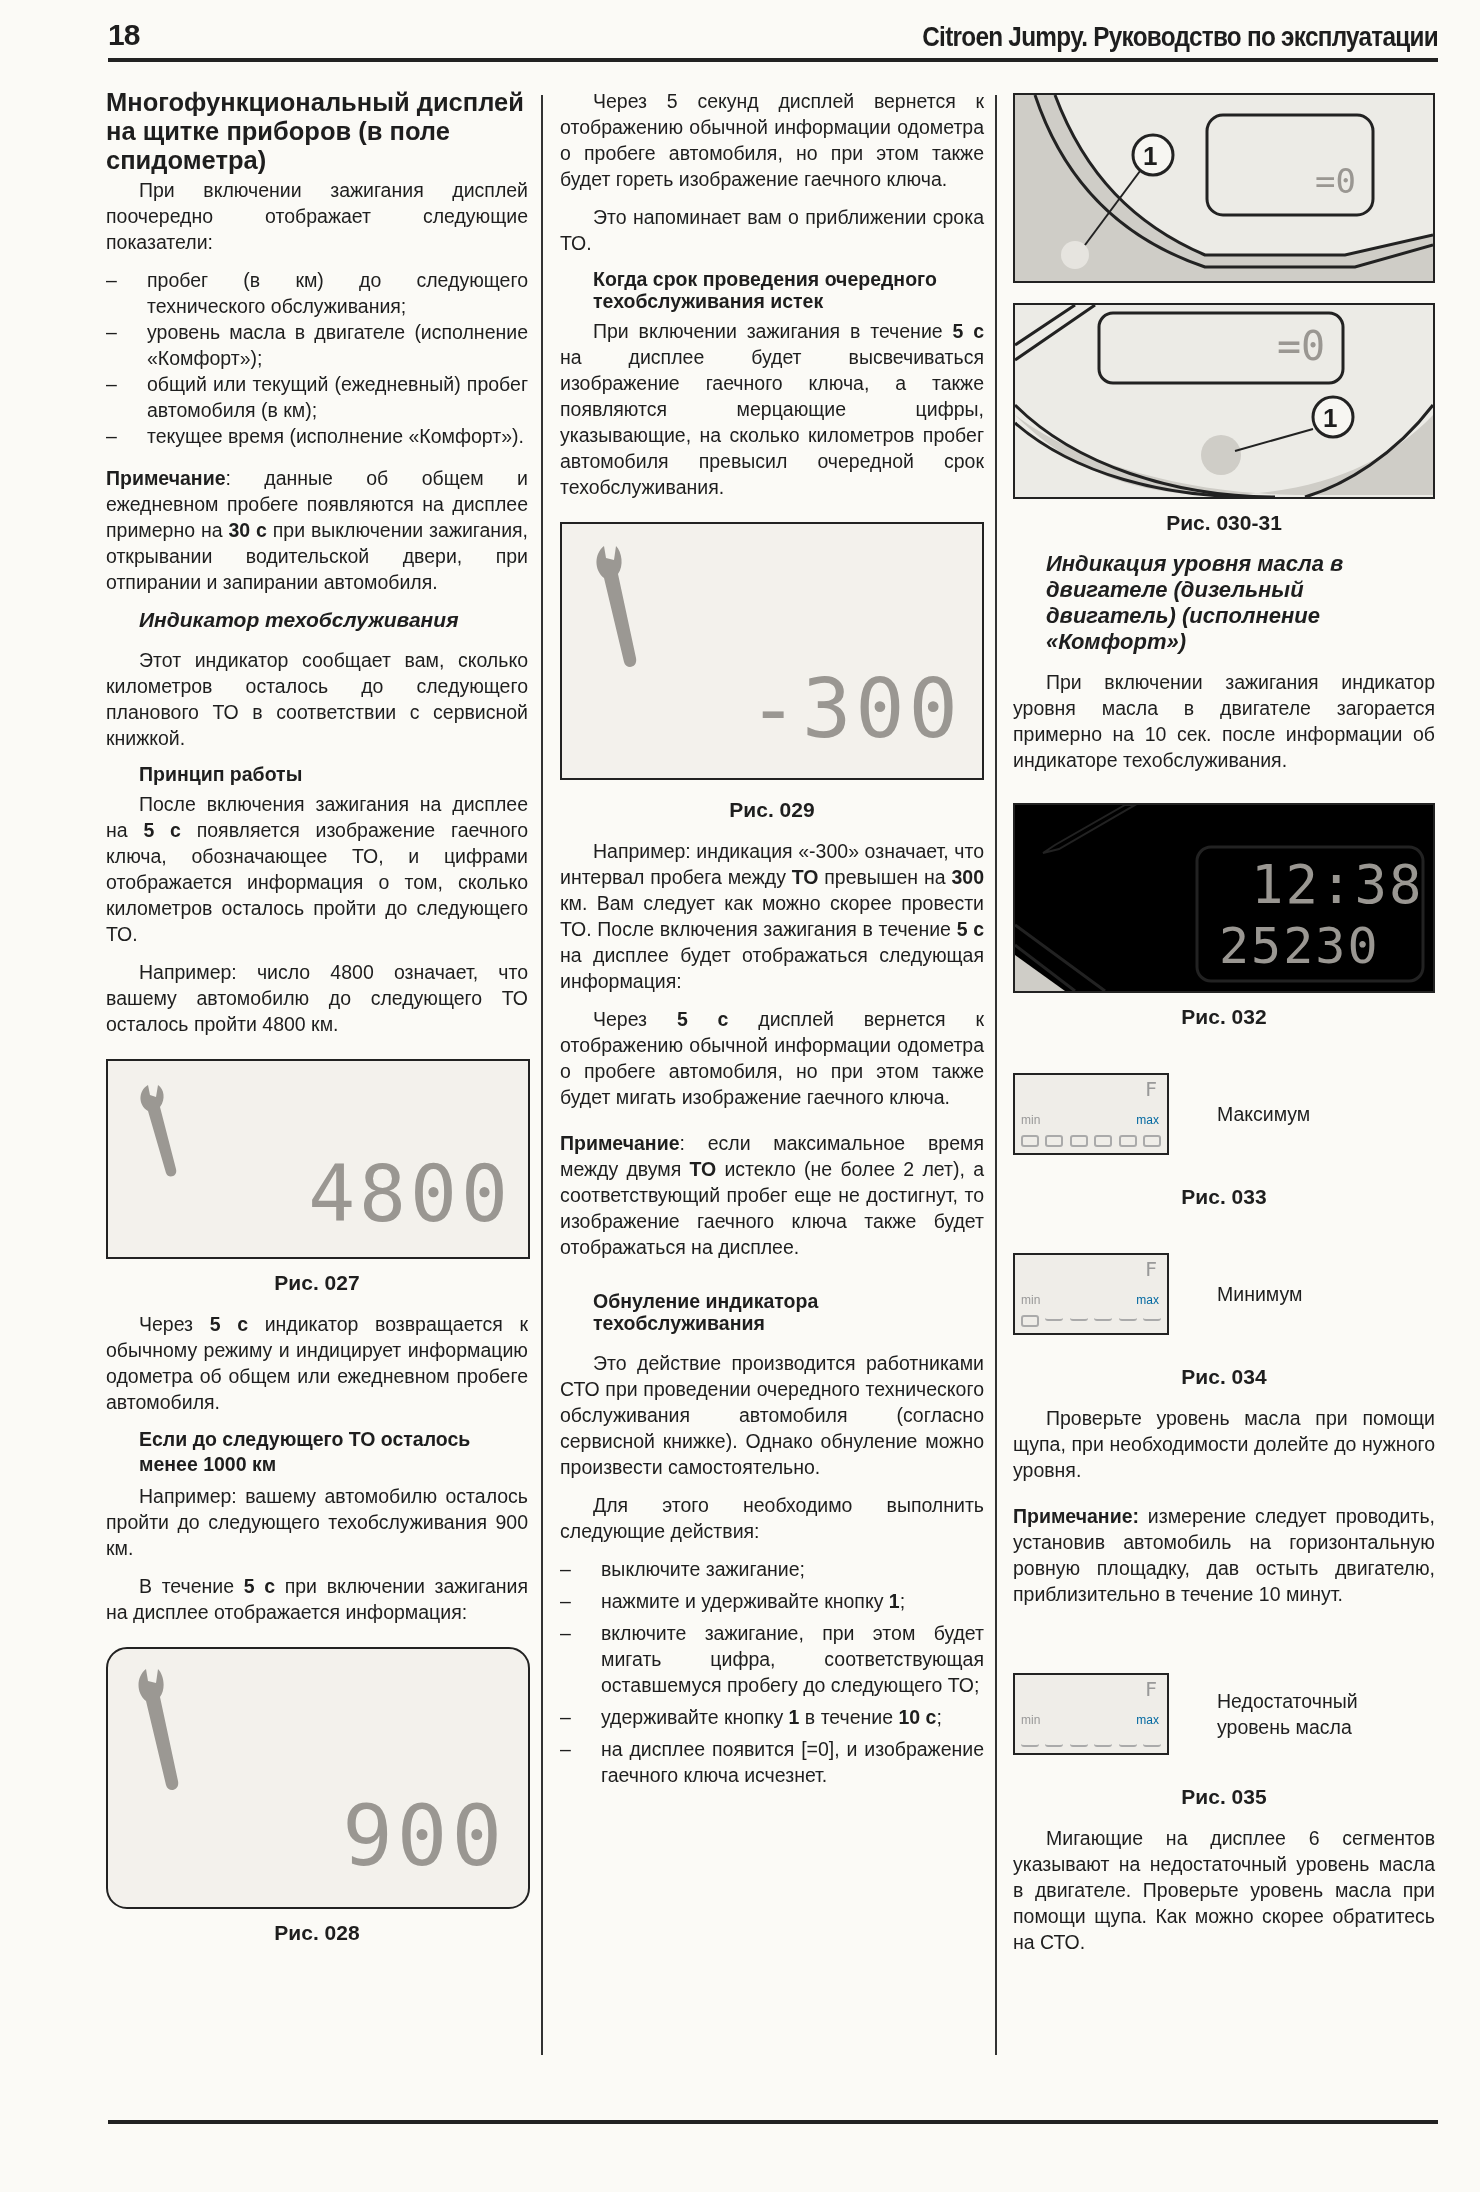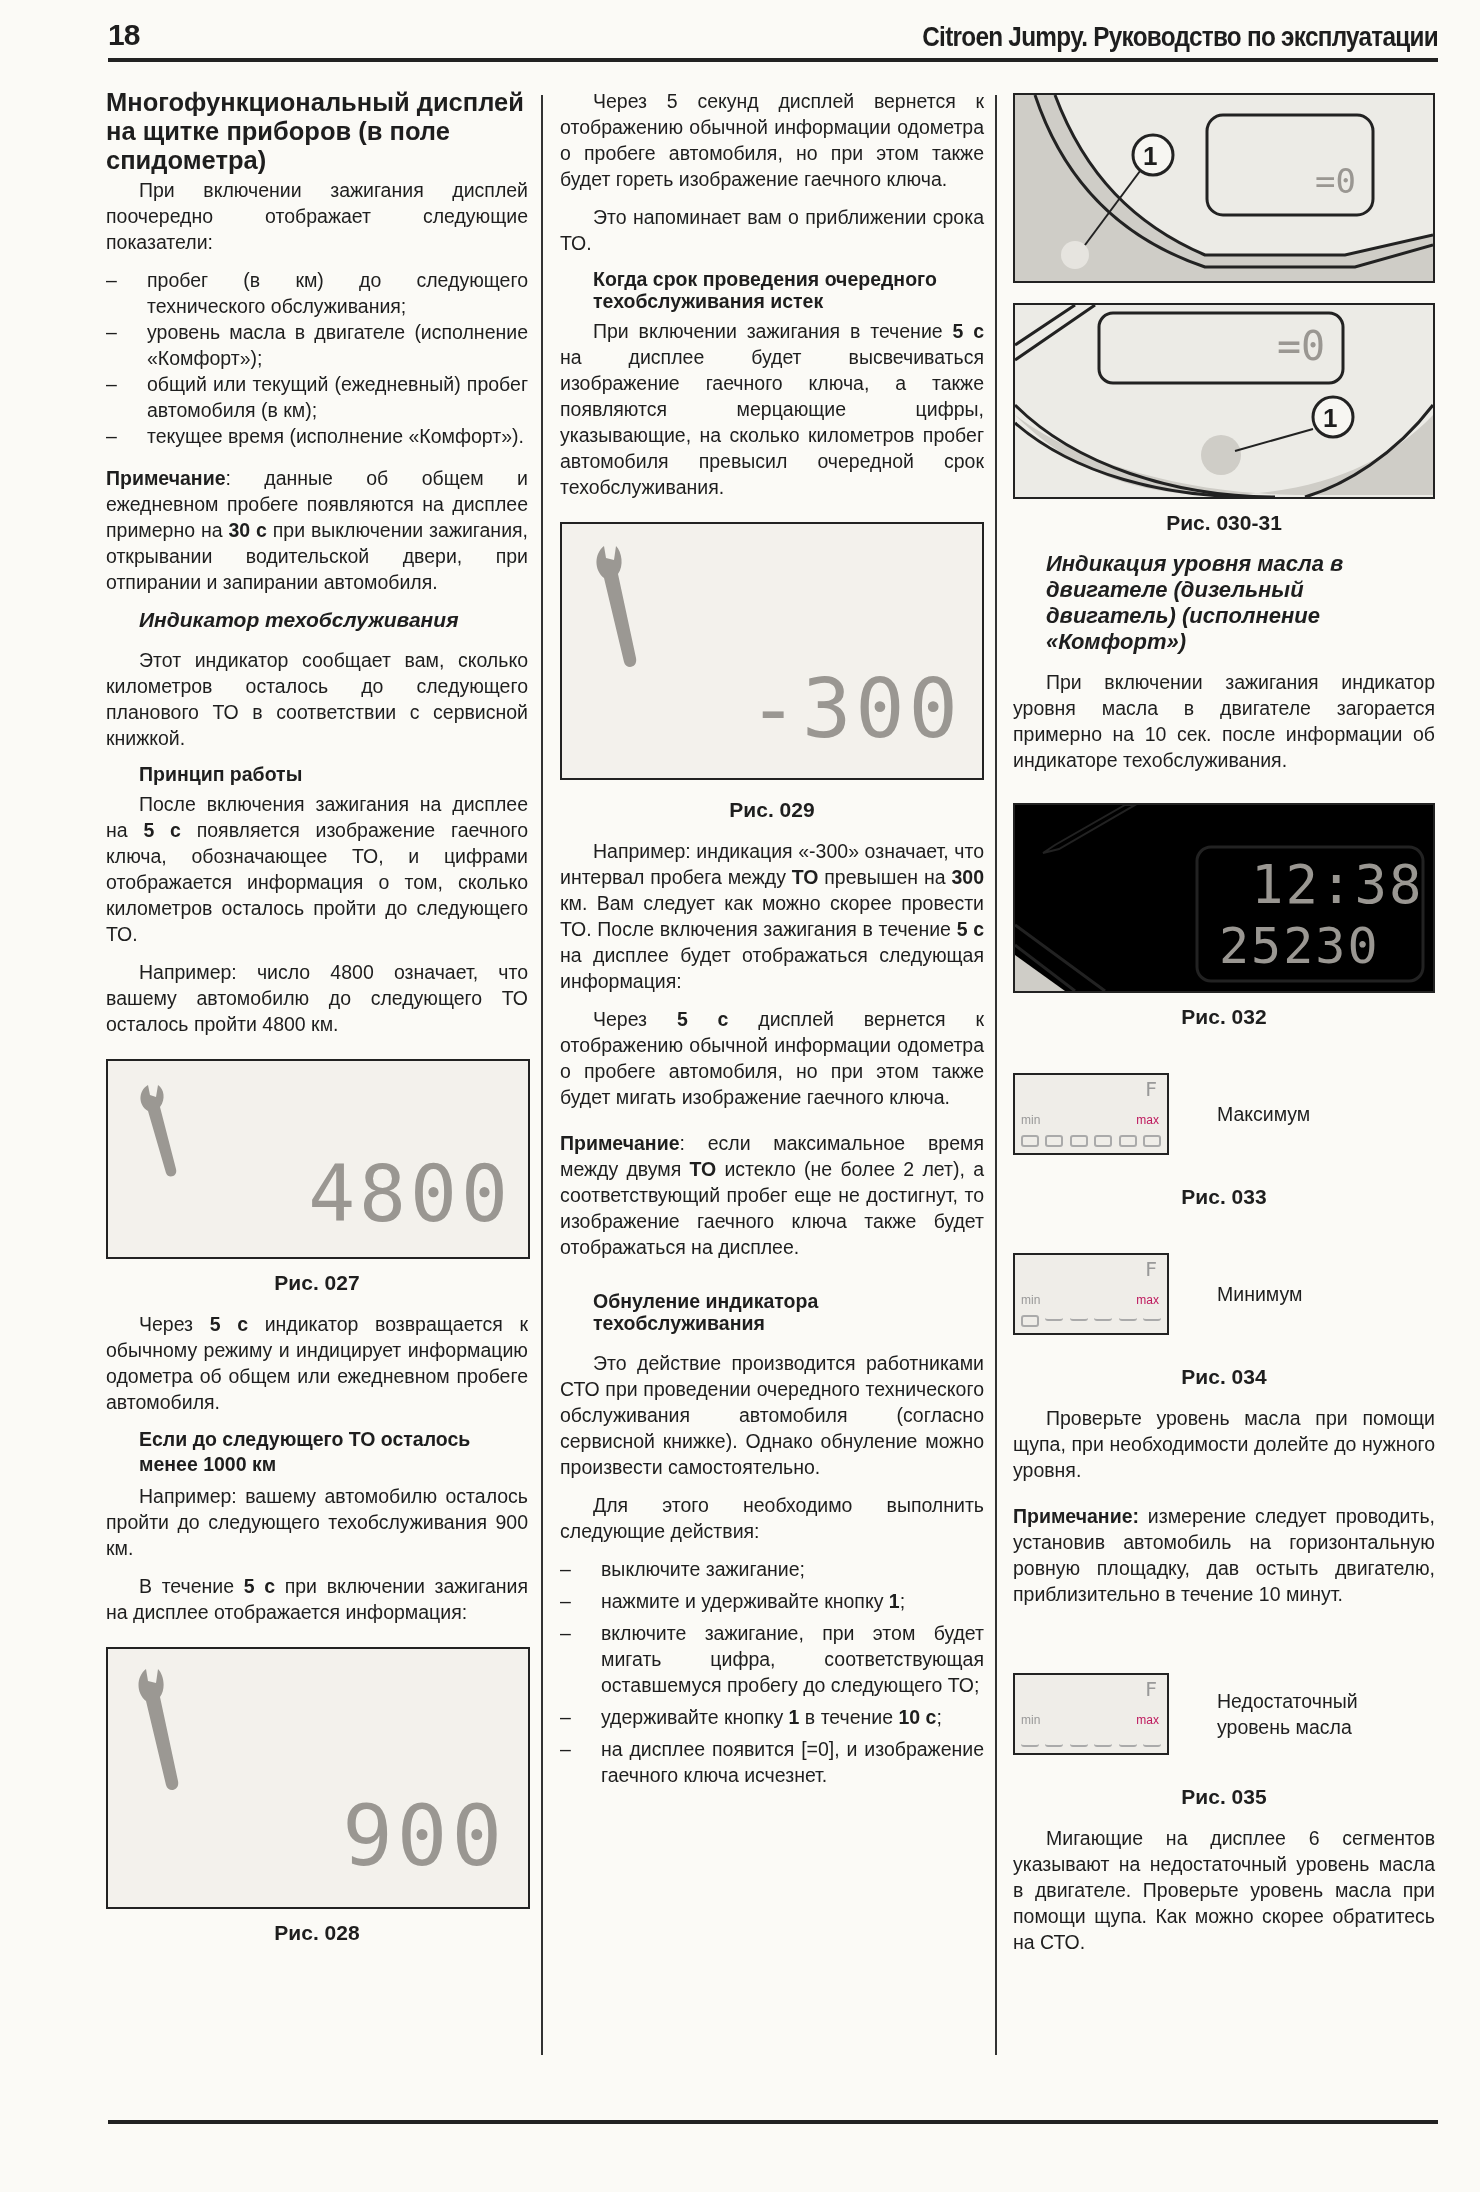--- a/index.html
+++ b/index.html
@@ -27,21 +27,21 @@
   ul.dash li::before { content:"–"; position:absolute; left:0; top:0; }
   ul.sp li { margin-bottom:6px; }
   b { font-weight:bold; }
   .fig { position:relative; border:2px solid #222; background:#f3f1ec; overflow:hidden; }
   .cap { text-align:center; font-weight:bold; font-size:21px; margin:12px 0 16px 0; }
   .wrench { position:absolute; }
   .lcd { position:absolute; font-family:"DejaVu Sans Mono", monospace; color:#9a9792; font-weight:normal; letter-spacing:4px; }
   .lvl { display:flex; align-items:center; margin:0 0 6px 0; }
   .lvlbox { width:152px; height:78px; border:2px solid #222; background:#efede8; position:relative; flex:none; }
   .lvlbox .mn { position:absolute; left:6px; top:38px; font-size:12px; color:#999; }
-  .lvlbox .mx { position:absolute; right:8px; top:38px; font-size:12px; color:#be185d; }
+  .lvlbox .mx { position:absolute; right:8px; top:38px; font-size:12px; color:#0369a1; }
   .lvlbox .ff { position:absolute; right:10px; top:2px; font-size:20px; color:#999; font-family:"DejaVu Sans Mono", monospace; }
   .lvlbox .segs { position:absolute; left:6px; right:6px; bottom:6px; display:flex; justify-content:space-between; }
   .seg { width:18px; height:12px; border:2px solid #aaa; border-radius:3px; box-sizing:border-box; }
   .seg.off { border:none; border-bottom:2px solid #aaa; height:6px; }
   .lvllabel { font-size:19.5px; line-height:26px; margin-left:48px; }
 </style>
 </head>
 <body>
 
 <div class="hdr">
@@ -73,21 +73,21 @@
         <path d="M12 4 C2 10 2 24 12 30 L30 92 C32 98 42 96 40 88 L24 26 C30 18 28 8 22 4 L20 16 L14 14 Z" fill="#9b9893"></path>
       </svg>
     <div class="lcd" style="right:16px; bottom:18px; font-size:78px;">4800</div>
   </div>
   <div class="cap">Рис. 027</div>
   <p class="ind"><span>Через </span><b>5 с</b><span> индикатор возвращается к обычному режиму и индицирует информацию одометра об общем или ежедневном пробеге автомобиля.</span></p>
   <div class="h3n">Если до следующего ТО осталось менее 1000 км</div>
   <p class="ind">Например: вашему автомобилю осталось пройти до следующего техобслуживания 900 км.</p>
   <p class="ind"><span>В течение </span><b>5 с</b><span> при включении зажигания на дисплее отображается информация:</span></p>
 
-  <div class="fig" style="width:420px; height:258px; margin-top:22px;">
+  <div class="fig" style="width:420px; height:258px; margin-top:22px;border-radius:21px;">
     <svg class="wrench" style="left:26px; top:16px;" width="60" height="130" viewBox="0 0 60 130">
         <path d="M12 4 C2 12 2 28 12 36 L32 120 C34 128 46 126 44 116 L26 32 C32 24 30 10 24 4 L22 18 L14 16 Z" fill="#9b9893"></path>
       </svg>
     <div class="lcd" style="right:22px; bottom:22px; font-size:84px;">900</div>
   </div>
   <div class="cap">Рис. 028</div>
 </div>
 
 <div class="col c2">
   <p class="ind">Через 5 секунд дисплей вернется к отображению обычной информации одометра о пробеге автомобиля, но при этом также будет гореть изображение гаечного ключа.</p>

